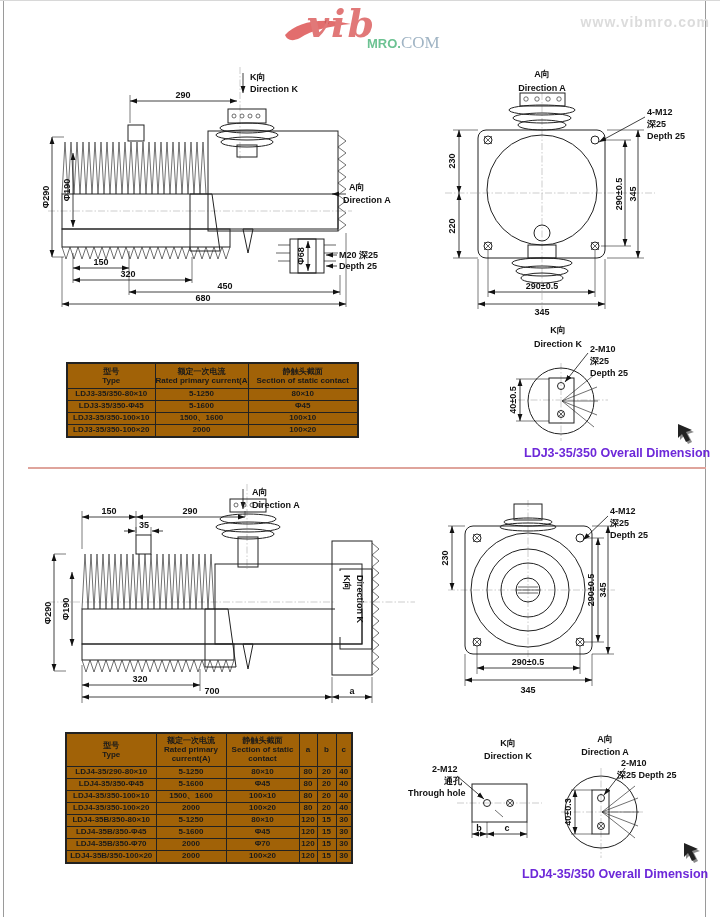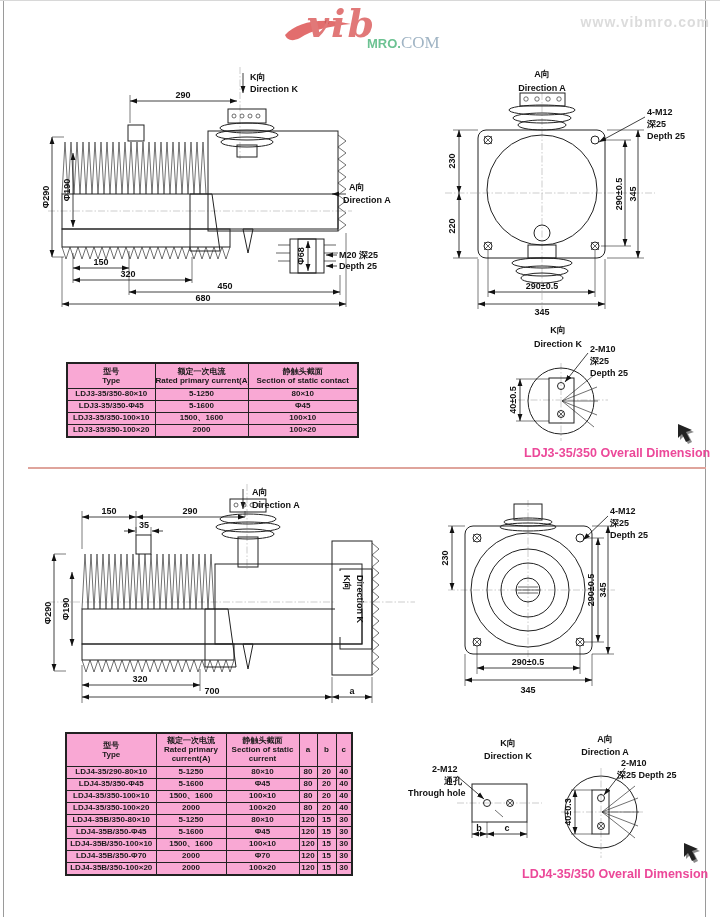--- a/index.html
+++ b/index.html
@@ -8,24 +8,24 @@
         border-top:1px solid #d8d8d8;}
   .vline{position:absolute;top:0;bottom:0;width:0;border-left:1px solid #9a9a9a;}
   .abs{position:absolute;}
   
   .logo{position:absolute;left:283px;top:8px;width:170px;height:50px;cursor:pointer;}
   .lg-script{position:absolute;left:24px;top:-8px;font:italic bold 38px "DejaVu Serif",serif;color:#e17878;letter-spacing:2px;}
   .lg-tail{position:absolute;left:84px;top:24px;font:bold 13px "Liberation Sans",sans-serif;color:#6cc292;}
   .lg-com{font:17px "Liberation Serif",serif;color:#a0b4c4;font-weight:normal;}
   .watermark{position:absolute;right:10px;top:13px;font:bold 14px "Liberation Sans",sans-serif;color:#dcdcdc;letter-spacing:1px;}
   
-  .sec-title{position:absolute;font:bold 12.5px "Liberation Sans",sans-serif;color:#ec4899;white-space:nowrap;}
+  .sec-title{position:absolute;font:bold 12.5px "Liberation Sans",sans-serif;color:#6d28d9;white-space:nowrap;}
   .divider{position:absolute;left:28px;top:466px;width:678px;height:2px;background:#dfa49c;}
   
-  table.spec{position:absolute;border-collapse:collapse;table-layout:fixed;background:#f9a8d4;}
+  table.spec{position:absolute;border-collapse:collapse;table-layout:fixed;background:#a16207;}
   table.spec,table.spec th,table.spec td{border:1px solid #222;}
   table.spec{border-width:2px;}
   table.spec th,table.spec td{padding:0;text-align:center;vertical-align:middle;
       font:bold 8px "Liberation Sans",sans-serif;color:#1a1a1a;line-height:1.15;overflow:hidden;white-space:nowrap;}
   table.spec td{height:11px;}
   
   .out{fill:none;stroke:#222;stroke-width:1;}
   .thin{fill:none;stroke:#333;stroke-width:.7;}
   .dl{stroke:#111;stroke-width:.8;fill:none;}
   .ext{stroke:#111;stroke-width:.55;}
@@ -486,21 +486,21 @@
             <div>Type</div>
           </th>
         <th>
             <div>额定一次电流</div>
             <div>Rated primary</div>
             <div>current(A)</div>
           </th>
         <th>
             <div>静触头截面</div>
             <div>Section of static</div>
-            <div>current</div>
+            <div>contact</div>
           </th>
         <th>a</th>
         <th>b</th>
         <th>c</th>
       </tr>
     </thead>
     <tbody>
         <tr>
           <td>LDJ4-35/290-80×10</td>
           <td>5-1250</td>
@@ -543,28 +543,20 @@
         </tr>
         <tr>
           <td>LDJ4-35B/350-Φ45</td>
           <td>5-1600</td>
           <td>Φ45</td>
           <td>120</td>
           <td>15</td>
           <td>30</td>
         </tr>
         <tr>
-          <td>LDJ4-35B/350-100×10</td>
-          <td>1500、1600</td>
-          <td>100×10</td>
-          <td>120</td>
-          <td>15</td>
-          <td>30</td>
-        </tr>
-        <tr>
           <td>LDJ4-35B/350-Φ70</td>
           <td>2000</td>
           <td>Φ70</td>
           <td>120</td>
           <td>15</td>
           <td>30</td>
         </tr>
         <tr>
           <td>LDJ4-35B/350-100×20</td>
           <td>2000</td>

